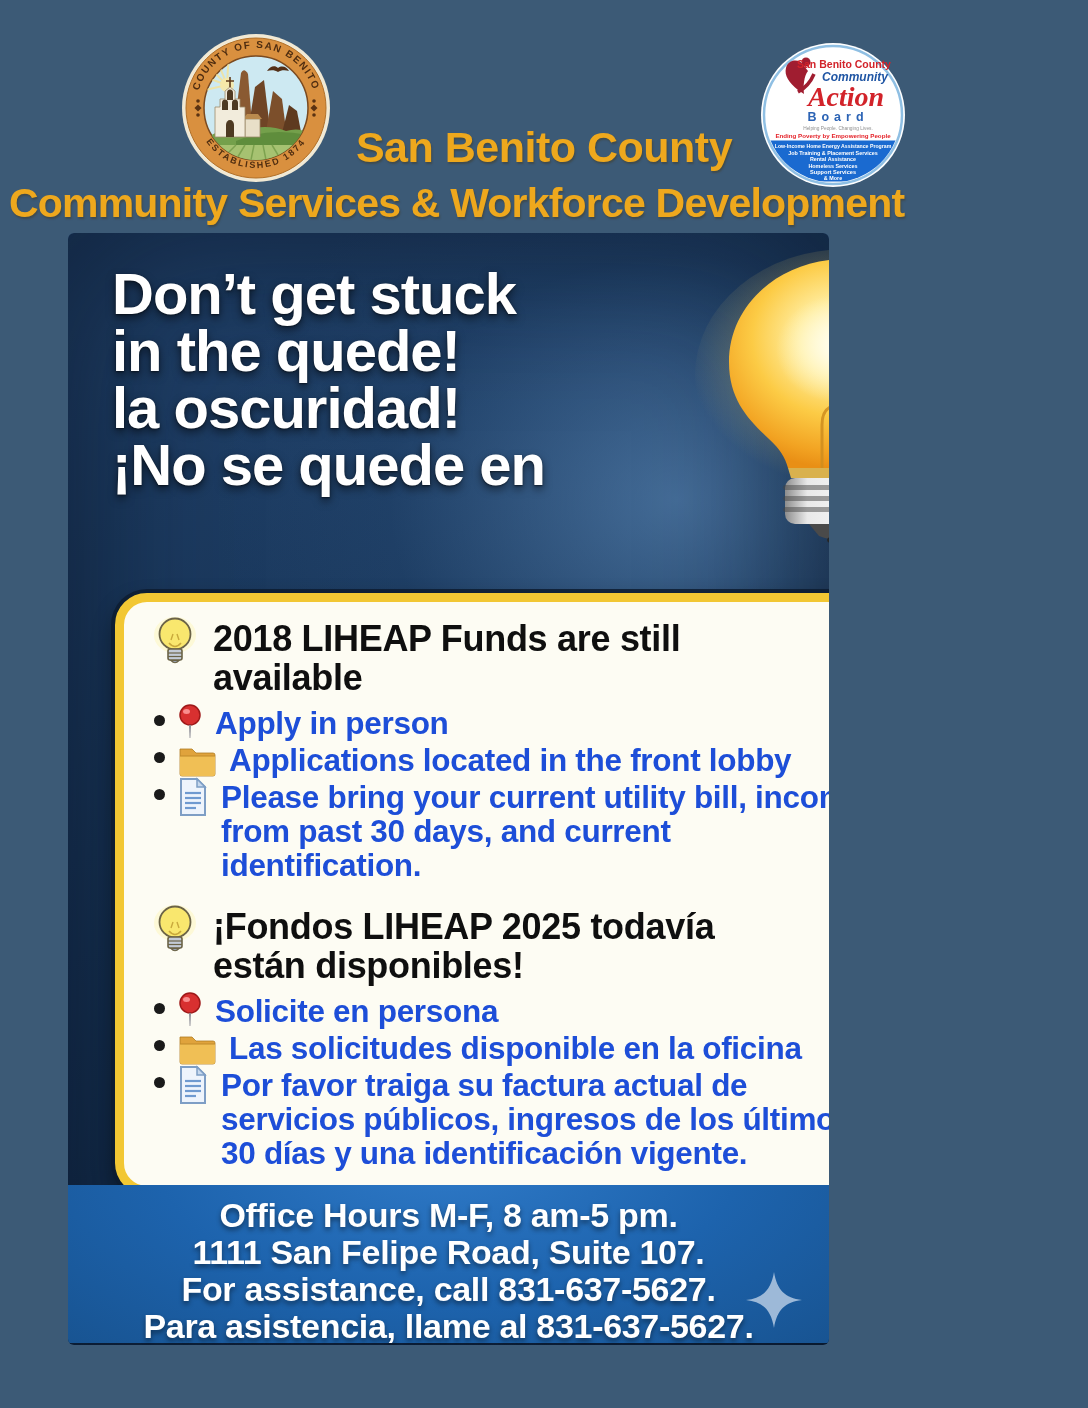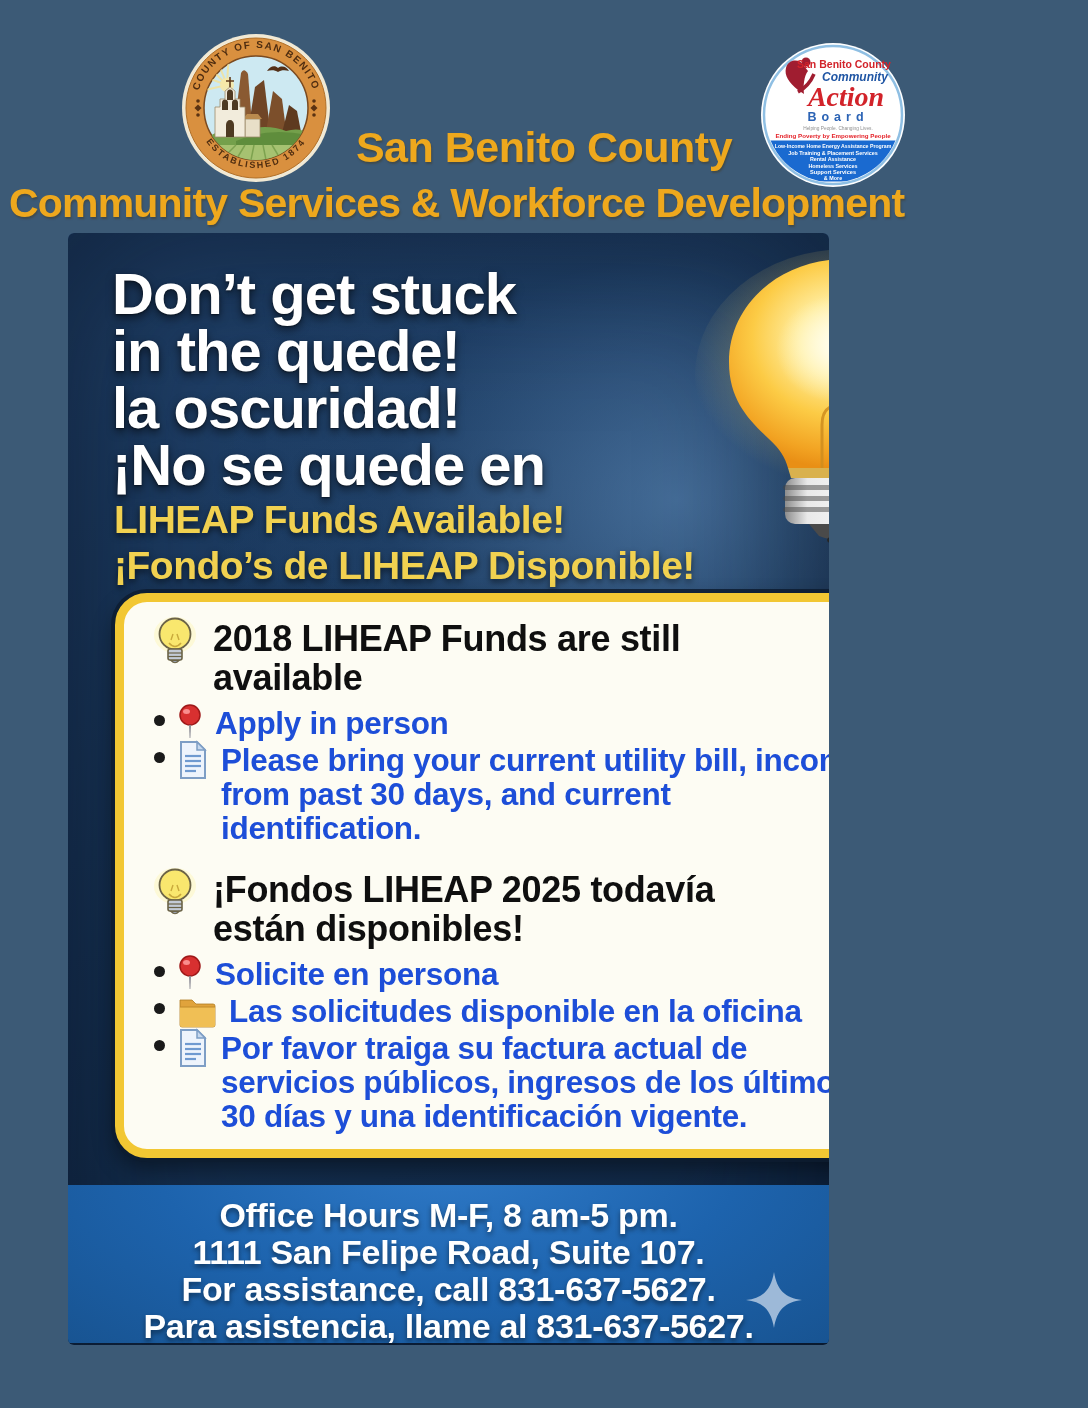--- a/index.html
+++ b/index.html
@@ -159,24 +159,20 @@
 
   <section class="poster">
 
     <div class="headline">
       <div>Don’t get stuck</div>
       <div>in the quede!</div>
       <div>la oscuridad!</div>
       <div>¡No se quede en</div>
     </div>
 
-    <div class="subhead">
-      <div>LIHEAP Funds Available!</div>
-      <div>¡Fondo’s de LIHEAP Disponible!</div>
-    </div>
 
     <svg class="bulb-art" width="310" height="305" viewBox="0 0 310 305">
       <defs>
         <radialGradient id="glowG" cx="50%" cy="42%" r="52%">
           <stop offset="0%" stop-color="rgba(255,240,160,0.75)"></stop>
           <stop offset="45%" stop-color="rgba(255,220,110,0.32)"></stop>
           <stop offset="100%" stop-color="rgba(255,220,110,0)"></stop>
         </radialGradient>
         <radialGradient id="glassG" cx="47%" cy="38%" r="62%">
           <stop offset="0%" stop-color="#fffdf0"></stop>
@@ -239,20 +235,29 @@
         <ul class="blist">
           <li>
             <span class="dot"></span>
             <svg class="bicon pin-i" width="26" height="36" viewBox="0 0 26 36">
               <circle cx="13" cy="11" r="10" fill="#d83030" stroke="#9e1818" stroke-width="1.5"></circle>
               <ellipse cx="9.5" cy="7.5" rx="3.5" ry="2.5" fill="#ff9d9d" opacity="0.85"></ellipse>
               <path d="M12,21 L14,21 L13.4,34 L12.6,34 Z" fill="#8f8f98"></path>
             </svg>
             <span class="btxt">Apply in person</span>
           </li>
+          <li>
+            <span class="dot"></span>
+            <svg class="bicon folder-i" width="40" height="33" viewBox="0 0 40 33">
+              <path d="M3,5 h12 l4,4 h17 a2,2 0 0 1 2,2 v19 a2,2 0 0 1 -2,2 h-31 a2,2 0 0 1 -2,-2 Z" fill="#e0a33c" stroke="#b07c22" stroke-width="0.8"></path>
+              <path d="M3,12 h35 v18 a2,2 0 0 1 -2,2 h-31 a2,2 0 0 1 -2,-2 Z" fill="#f0bf55"></path>
+              <path d="M3,12 h35" stroke="#c08a2a" stroke-width="1"></path>
+            </svg>
+            <span class="btxt">Applications located in the front lobby</span>
+          </li>
           <li class="li-wrap">
             <span class="dot"></span>
             <svg class="bicon doc-i" width="32" height="40" viewBox="0 0 32 40">
               <path d="M4,2 h16 l8,8 v28 h-24 Z" fill="#eef4fc" stroke="#7e9ec5" stroke-width="2"></path>
               <path d="M20,2 l8,8 h-8 Z" fill="#c6d8ee" stroke="#7e9ec5" stroke-width="1.5"></path>
               <g stroke="#6f9ad0" stroke-width="2.2">
                 <line x1="8" y1="16" x2="24" y2="16"></line>
                   <line x1="8" y1="21" x2="24" y2="21"></line>
                 <line x1="8" y1="26" x2="24" y2="26"></line>
                   <line x1="8" y1="31" x2="19" y2="31"></line>

